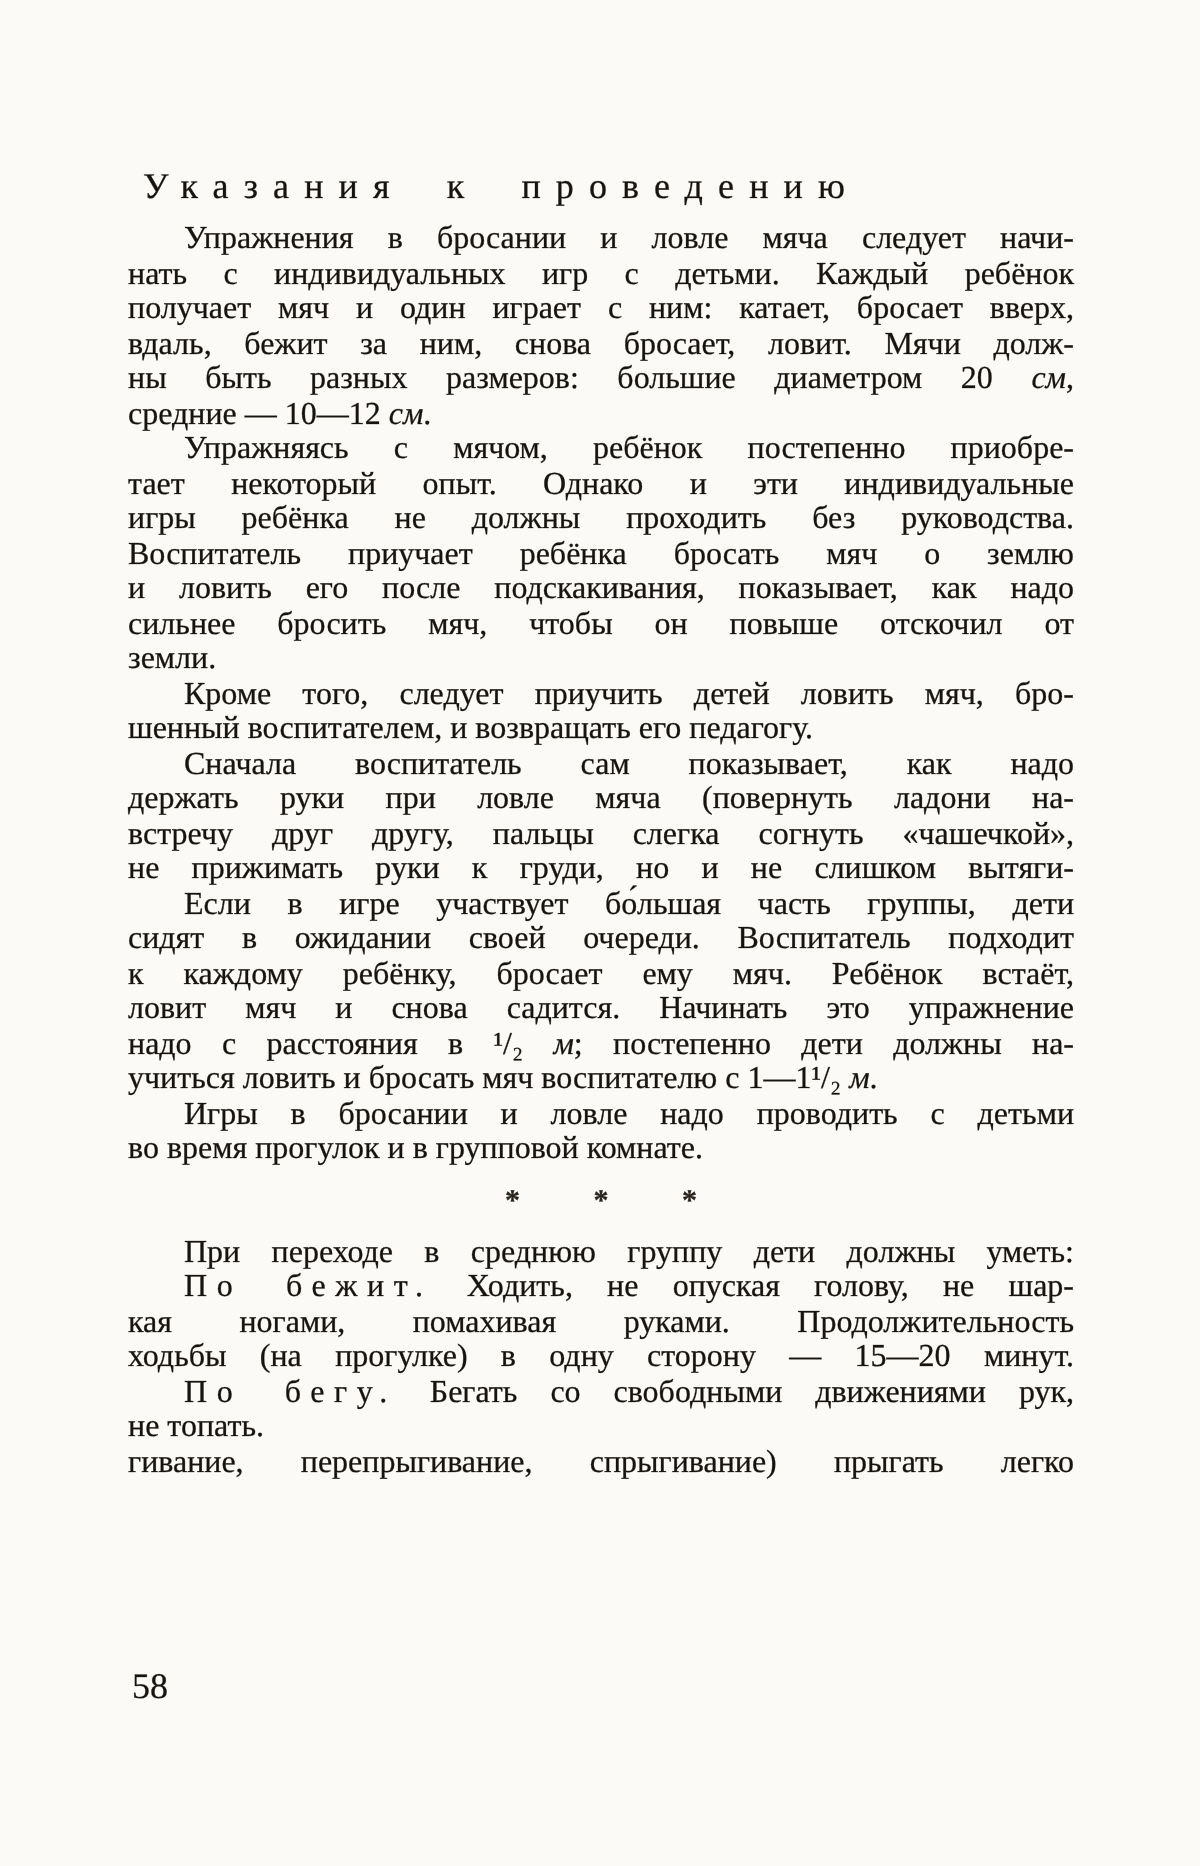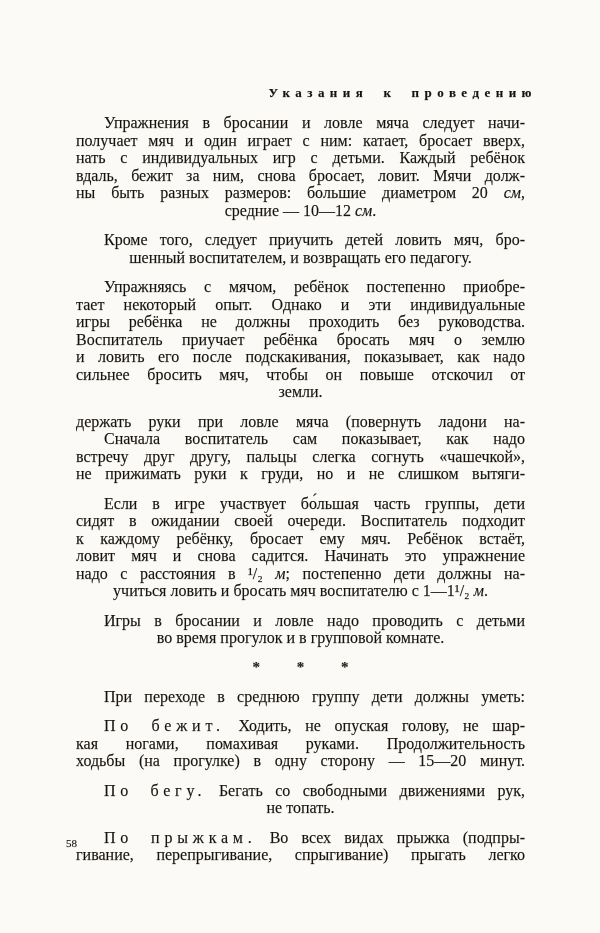--- a/index.html
+++ b/index.html
@@ -18,35 +18,35 @@
     font-family: "Liberation Serif", "DejaVu Serif", serif;
     -webkit-text-stroke: 0.25px rgba(23,19,14,0.55);
   }
   .text-col {
     position: absolute;
     left: 64px;
     top: 84px;
     width: 473px;
   }
   .title {
-    font-size: 13px;
-    font-weight: bold;
+    font-size: 18px;
+    font-weight: normal;
     line-height: 18px;
-    text-align: right;
+    text-align: left;
     letter-spacing: 0.42em;
     word-spacing: 0.5em;
     text-indent: 0.42em; 
     margin: 0 0 9px 0;
   }
-  .para { margin: 12px; }
+  .para { margin: 0; }
   .line {
     font-size: 16px;
     line-height: 17.5px;
     white-space: normal;
-    text-align: center;
+    text-align: left;
   }
   .line.just {
     text-align: justify;
     text-align-last: justify;
   }
   .line.indent { text-indent: 28px; }
   .it { font-style: italic; }
   .sp { letter-spacing: 0.30em; }
   .separator {
     font-size: 15px;
@@ -55,55 +55,55 @@
     text-align: center;
     letter-spacing: 1.1em;
     text-indent: 1.1em;
     font-weight: bold;
     color: #2a261f;
   }
   .page-number {
     position: absolute;
     left: 66px;
     top: 834px;
-    font-size: 11px;
+    font-size: 18px;
     line-height: 18px;
   }
 </style>
 </head>
 <body>
 
 <div class="sheet" style="background: rgb(251, 250, 246); color: rgb(23, 19, 14);">
   <div class="text-col">
     <h1 class="title">Указания к проведению</h1>
     <div id="paras-top">
         <div class="para">
           <div class="line indent just"><span>Упражнения в бросании и ловле мяча следует начи-</span></div>
+          <div class="line just"><span>нать с индивидуальных игр с детьми. Каждый ребёнок</span></div>
           <div class="line just"><span>получает мяч и один играет с ним: катает, бросает вверх,</span></div>
-          <div class="line just"><span>нать с индивидуальных игр с детьми. Каждый ребёнок</span></div>
           <div class="line just"><span>вдаль, бежит за ним, снова бросает, ловит. Мячи долж-</span></div>
           <div class="line just"><span>ны быть разных размеров: большие диаметром 20 </span><span class="it">см</span><span>,</span></div>
           <div class="line"><span>средние — 10—12 </span><span class="it">см</span><span>.</span></div>
-        </div>
-        <div class="para">
-          <div class="line indent just"><span>Кроме того, следует приучить детей ловить мяч, бро-</span></div>
-          <div class="line"><span>шенный воспитателем, и возвращать его педагогу.</span></div>
         </div>
         <div class="para">
           <div class="line indent just"><span>Упражняясь с мячом, ребёнок постепенно приобре-</span></div>
           <div class="line just"><span>тает некоторый опыт. Однако и эти индивидуальные</span></div>
           <div class="line just"><span>игры ребёнка не должны проходить без руководства.</span></div>
           <div class="line just"><span>Воспитатель приучает ребёнка бросать мяч о землю</span></div>
           <div class="line just"><span>и ловить его после подскакивания, показывает, как надо</span></div>
           <div class="line just"><span>сильнее бросить мяч, чтобы он повыше отскочил от</span></div>
           <div class="line"><span>земли.</span></div>
         </div>
         <div class="para">
+          <div class="line indent just"><span>Кроме того, следует приучить детей ловить мяч, бро-</span></div>
+          <div class="line"><span>шенный воспитателем, и возвращать его педагогу.</span></div>
+        </div>
+        <div class="para">
+          <div class="line indent just"><span>Сначала воспитатель сам показывает, как надо</span></div>
           <div class="line just"><span>держать руки при ловле мяча (повернуть ладони на-</span></div>
-          <div class="line indent just"><span>Сначала воспитатель сам показывает, как надо</span></div>
           <div class="line just"><span>встречу друг другу, пальцы слегка согнуть «чашечкой»,</span></div>
           <div class="line just"><span>не прижимать руки к груди, но и не слишком вытяги-</span></div>
         </div>
         <div class="para">
           <div class="line indent just"><span>Если в игре участвует бо́льшая часть группы, дети</span></div>
           <div class="line just"><span>сидят в ожидании своей очереди. Воспитатель подходит</span></div>
           <div class="line just"><span>к каждому ребёнку, бросает ему мяч. Ребёнок встаёт,</span></div>
           <div class="line just"><span>ловит мяч и снова садится. Начинать это упражнение</span></div>
           <div class="line just"><span>надо с расстояния в ¹/₂ </span><span class="it">м</span><span>; постепенно дети должны на-</span></div>
           <div class="line"><span>учиться ловить и бросать мяч воспитателю с 1—1¹/₂ </span><span class="it">м</span><span>.</span></div>
@@ -121,19 +121,18 @@
         <div class="para">
           <div class="line indent just"><span class="sp">По бежит.</span><span> Ходить, не опуская голову, не шар-</span></div>
           <div class="line just"><span>кая ногами, помахивая руками. Продолжительность</span></div>
           <div class="line just"><span>ходьбы (на прогулке) в одну сторону — 15—20 минут.</span></div>
         </div>
         <div class="para">
           <div class="line indent just"><span class="sp">По бегу.</span><span> Бегать со свободными движениями рук,</span></div>
           <div class="line"><span>не топать.</span></div>
         </div>
         <div class="para">
-          <div class="line indent just"><span class="sp">По прыжкам.</span><span> Во всех видах прыжка (подпры-</span></div>
           <div class="line just"><span>гивание, перепрыгивание, спрыгивание) прыгать легко</span></div>
         </div>
       </div>
   </div>
   <div class="page-number">58</div>
 </div>
 
 </body></html>

